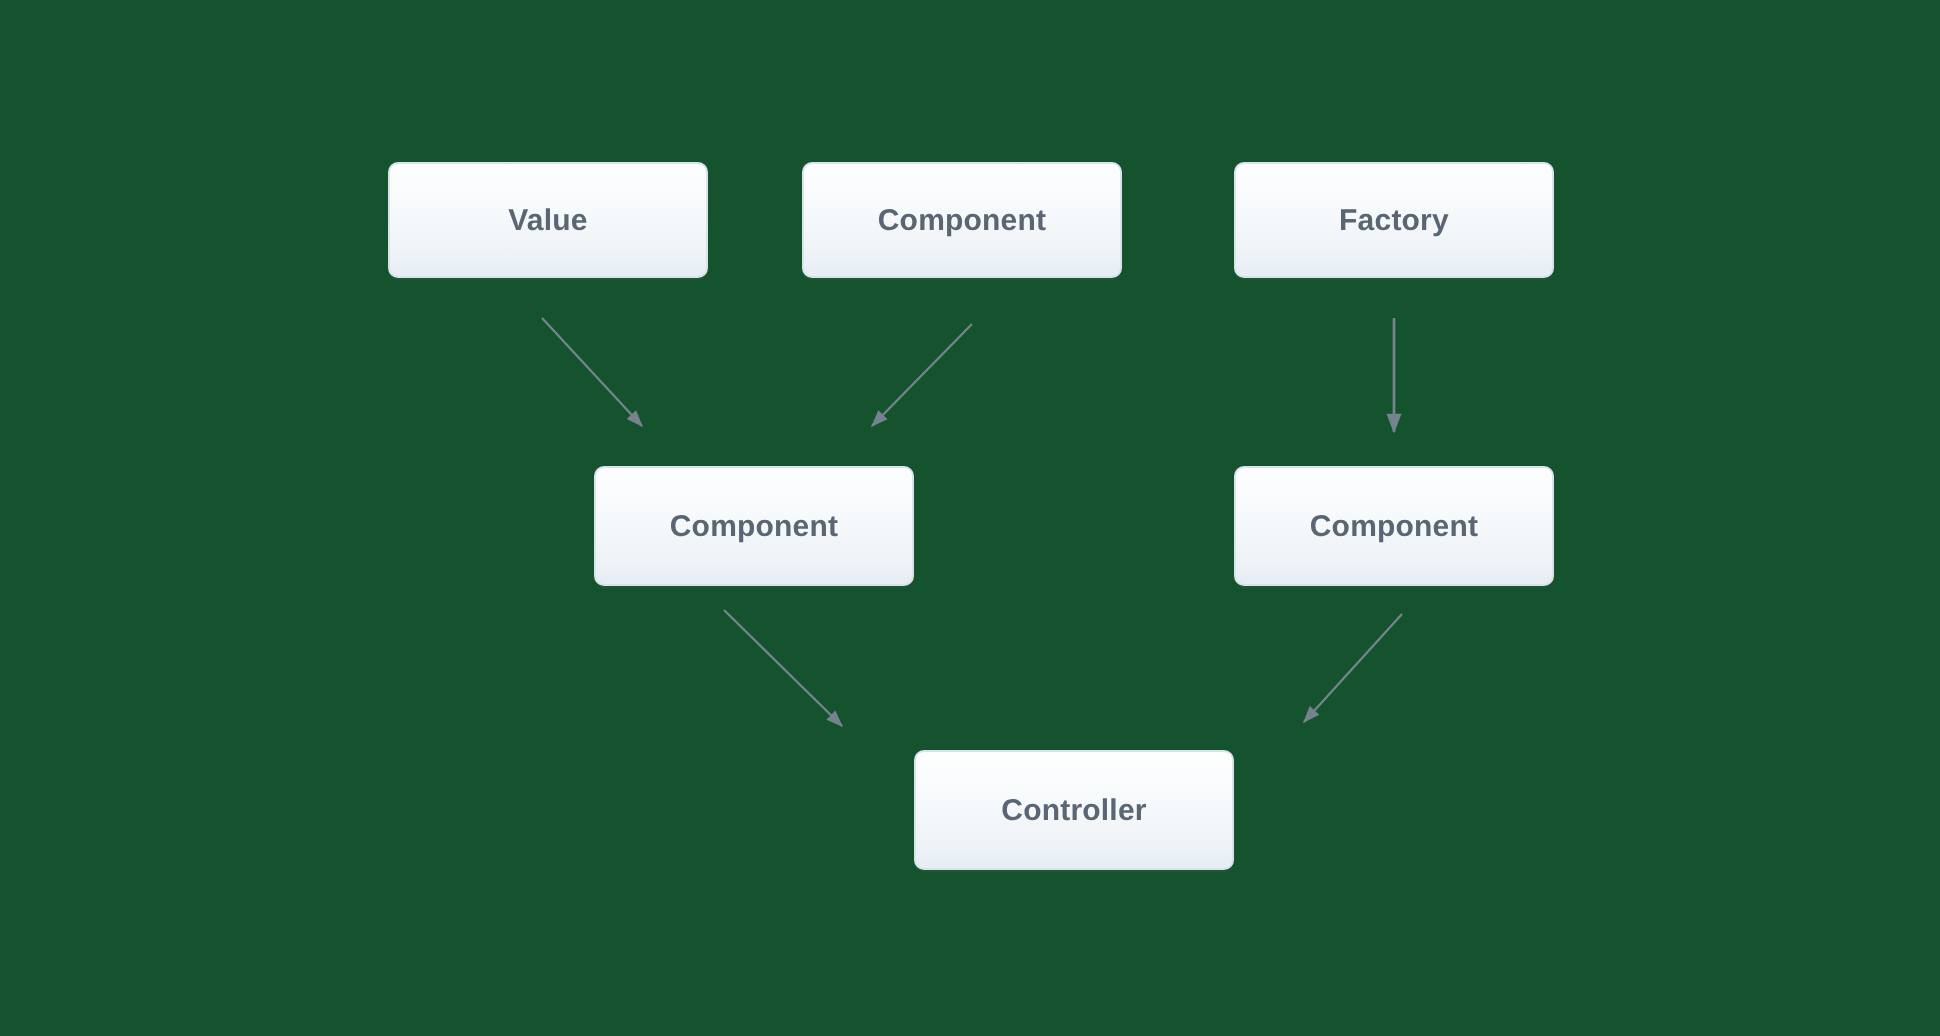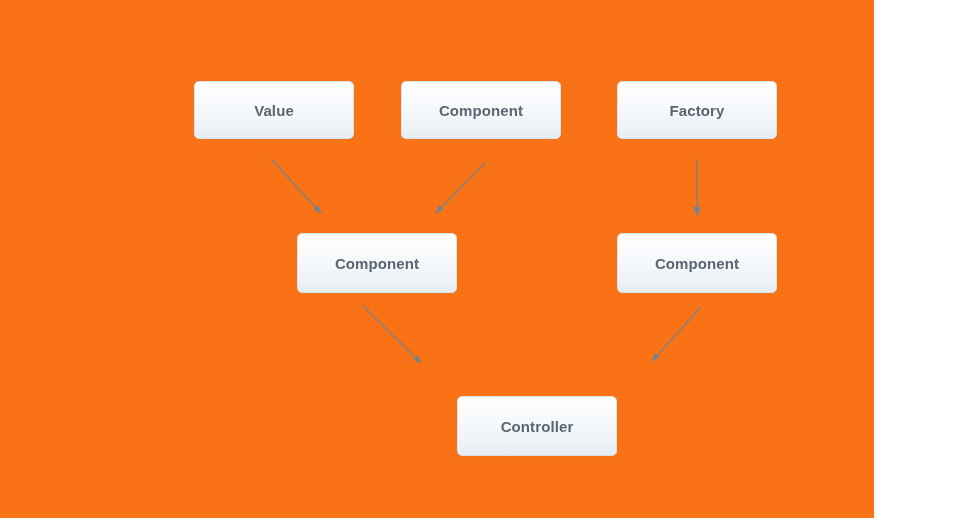--- a/index.html
+++ b/index.html
@@ -3,23 +3,23 @@
 <meta charset="utf-8">
 <title>Component Diagram</title>
 <style>
   html, body {
     margin: 0;
     padding: 0;
     background: #ffffff;
   }
   #canvas {
     position: relative;
-    width: 874px;
+    width: 970px;
     height: 518px;
-    background: #f97316;
+    background: #14532d;
     overflow: hidden;
     font-family: "Liberation Sans", "DejaVu Sans", sans-serif;
   }
   #edge-layer {
     position: absolute;
     left: 0;
     top: 0;
     width: 970px;
     height: 518px;
     pointer-events: none;
@@ -80,17 +80,17 @@
   </div>
 
   <div class="node" style="left: 297px; top: 233px; width: 160px; height: 60px;">
     <span class="node-label">Component</span>
   </div>
 
   <div class="node" style="left: 617px; top: 233px; width: 160px; height: 60px;">
     <span class="node-label">Component</span>
   </div>
 
-  <div class="node" style="left: 457px; top: 396px; width: 160px; height: 60px;">
+  <div class="node" style="left: 457px; top: 375px; width: 160px; height: 60px;">
     <span class="node-label">Controller</span>
   </div>
 
 </div>
 
 </body></html>

